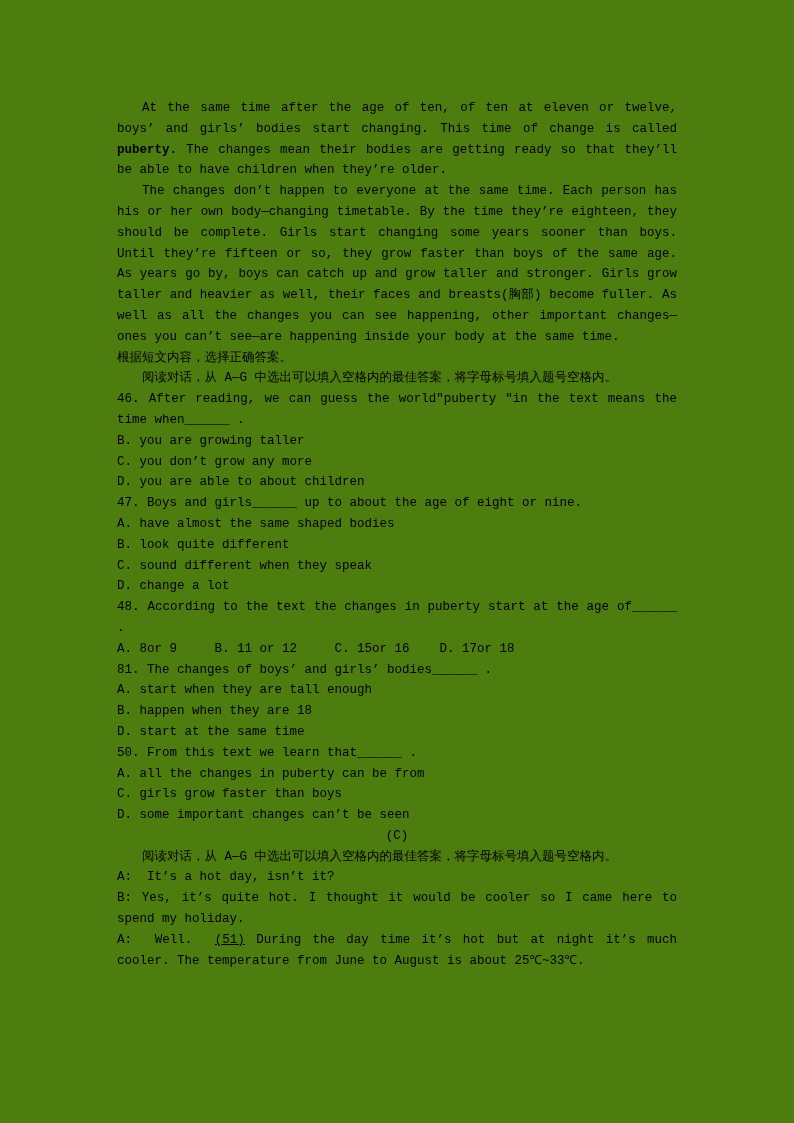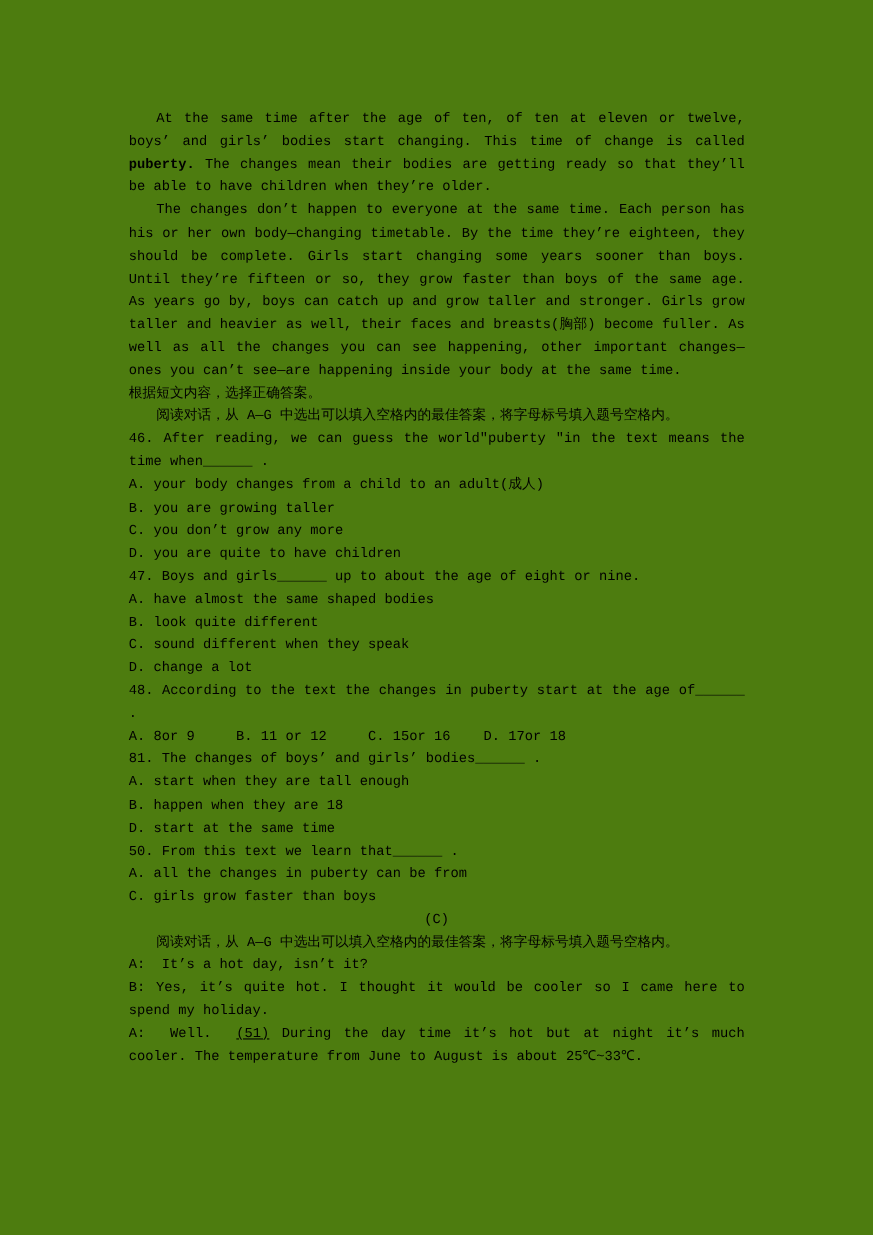--- a/index.html
+++ b/index.html
@@ -41,24 +41,23 @@
     <p class="para indent"><span>At the same time after the age of ten, of ten at eleven or twelve, boys’ and girls’ bodies start changing. This time of change is called </span><span class="bold-term">puberty.</span><span> The changes mean their bodies are getting ready so that they’ll be able to have children when they’re older.</span></p>
 
     <p class="para indent">The changes don’t happen to everyone at the same time. Each person has his or her own body—changing timetable. By the time they’re eighteen, they should be complete. Girls start changing some years sooner than boys. Until they’re fifteen or so, they grow faster than boys of the same age. As years go by, boys can catch up and grow taller and stronger. Girls grow taller and heavier as well, their faces and breasts(胸部) become fuller. As well as all the changes you can see happening, other important changes—ones you can’t see—are happening inside your body at the same time.</p>
 
     <p class="para">根据短文内容，选择正确答案。</p>
 
     <p class="para indent">阅读对话，从 A—G 中选出可以填入空格内的最佳答案，将字母标号填入题号空格内。</p>
 
     <div class="question">
       <p class="para">46. After reading, we can guess the world″puberty ″in the text means the time when______ .</p>
-      <p class="para">A. your body changes from a child to an adult(成人)</p>
       <p class="para">B. you are growing taller</p>
       <p class="para">C. you don’t grow any more</p>
-      <p class="para">D. you are quite to have children</p>
+      <p class="para">D. you are able to about children</p>
     </div>
 
     <div class="question">
       <p class="para">47. Boys and girls______ up to about the age of eight or nine.</p>
       <p class="para">A. have almost the same shaped bodies</p>
       <p class="para">B. look quite different</p>
       <p class="para">C. sound different when they speak</p>
       <p class="para">D. change a lot</p>
     </div>
 
@@ -71,20 +70,21 @@
       <p class="para">81. The changes of boys’ and girls’ bodies______ .</p>
       <p class="para">A. start when they are tall enough</p>
       <p class="para">B. happen when they are 18</p>
       <p class="para">D. start at the same time</p>
     </div>
 
     <div class="question">
       <p class="para">50. From this text we learn that______ .</p>
       <p class="para">A. all the changes in puberty can be from</p>
       <p class="para">C. girls grow faster than boys</p>
+      <p class="para">D. some important changes can’t be seen</p>
     </div>
 
     <p class="center">(C)</p>
 
     <p class="para indent">阅读对话，从 A—G 中选出可以填入空格内的最佳答案，将字母标号填入题号空格内。</p>
 
     <p class="para">A:  It’s a hot day, isn’t it?</p>
     <p class="para">B: Yes, it’s quite hot. I thought it would be cooler so I came here to spend my holiday.</p>
     <p class="para"><span>A:  Well.  </span><span class="blank-underline">(51)</span><span> During the day time it’s hot but at night it’s much cooler. The temperature from June to August is about 25℃~33℃.</span></p>
 

